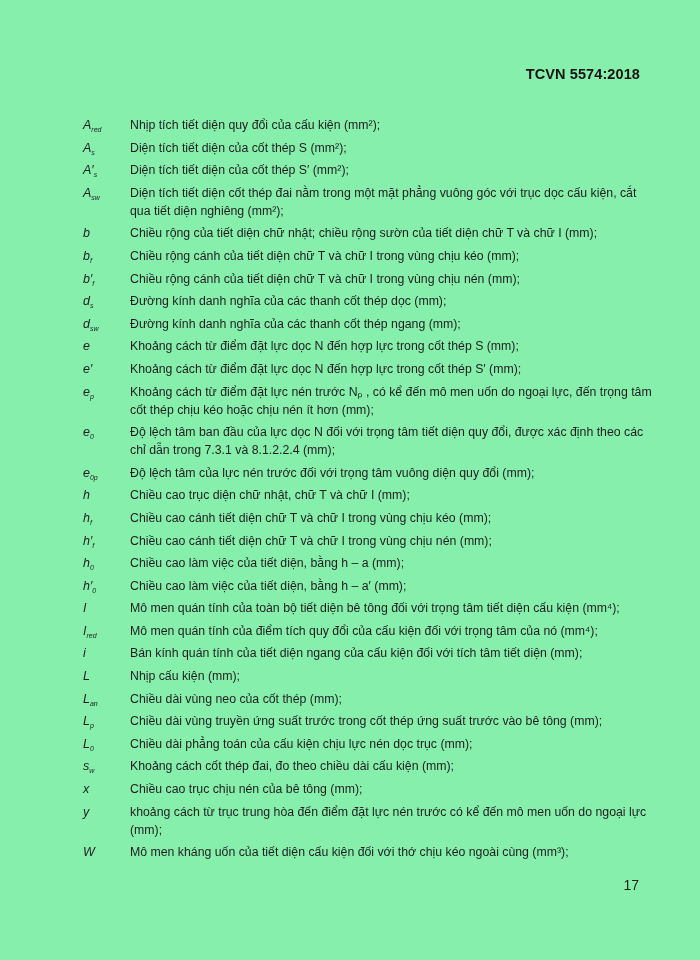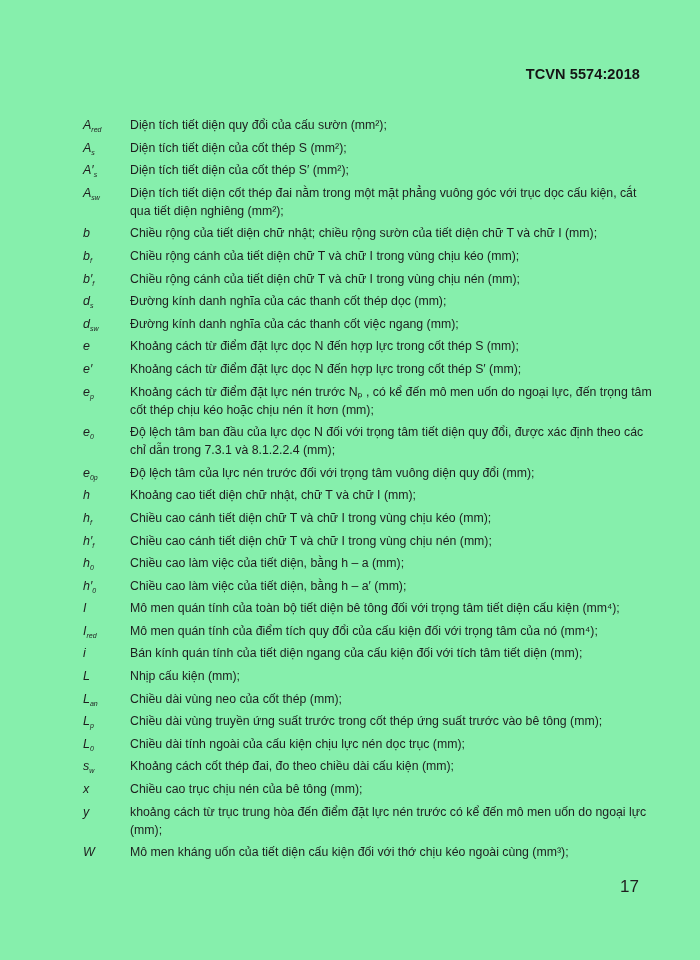--- a/index.html
+++ b/index.html
@@ -62,37 +62,37 @@
     }
     .row .desc {
       flex: 1 1 auto;
       color: #1e1e1e;
       padding-right: 8px;
     }
     .page-number {
       position: absolute;
       top: 877px;
       right: 61px;
-      font-size: 17px;
+      font-size: 14px;
       color: #1e1e1e;
     }
   </style>
 </head>
 <body>
 
 <div class="page">
   <div class="header-code">TCVN 5574:2018</div>
 
   <div class="symbols" id="symbol-list">
 
   <div class="row">
     <span class="sym">
       <span>A</span><span class="prime"></span><sub>red</sub>
     </span>
-    <span class="desc">Diện tích tiết diện quy đổi của cấu sườn (mm²);</span>
+    <span class="desc">Nhịp tích tiết diện quy đổi của cấu kiện (mm²);</span>
   </div>
       <div class="row">
     <span class="sym">
       <span>A</span><span class="prime"></span><sub>s</sub>
     </span>
     <span class="desc">Diện tích tiết diện của cốt thép S (mm²);</span>
   </div>
       <div class="row">
     <span class="sym">
       <span>A</span><span class="prime">′</span><sub>s</sub>
@@ -126,21 +126,21 @@
       <div class="row">
     <span class="sym">
       <span>d</span><span class="prime"></span><sub>s</sub>
     </span>
     <span class="desc">Đường kính danh nghĩa của các thanh cốt thép dọc (mm);</span>
   </div>
       <div class="row">
     <span class="sym">
       <span>d</span><span class="prime"></span><sub>sw</sub>
     </span>
-    <span class="desc">Đường kính danh nghĩa của các thanh cốt việc ngang (mm);</span>
+    <span class="desc">Đường kính danh nghĩa của các thanh cốt thép ngang (mm);</span>
   </div>
       <div class="row">
     <span class="sym">
       <span>e</span><span class="prime"></span><sub></sub>
     </span>
     <span class="desc">Khoảng cách từ điểm đặt lực dọc N đến hợp lực trong cốt thép S (mm);</span>
   </div>
       <div class="row">
     <span class="sym">
       <span>e</span><span class="prime">′</span><sub></sub>
@@ -162,21 +162,21 @@
       <div class="row">
     <span class="sym">
       <span>e</span><span class="prime"></span><sub>0p</sub>
     </span>
     <span class="desc">Độ lệch tâm của lực nén trước đối với trọng tâm vuông diện quy đổi (mm);</span>
   </div>
       <div class="row">
     <span class="sym">
       <span>h</span><span class="prime"></span><sub></sub>
     </span>
-    <span class="desc">Khoảng cao tiết diện chữ nhật, chữ T và chữ I (mm);</span>
+    <span class="desc">Chiều cao trục diện chữ nhật, chữ T và chữ I (mm);</span>
   </div>
       <div class="row">
     <span class="sym">
       <span>h</span><span class="prime"></span><sub>f</sub>
     </span>
     <span class="desc">Chiều cao cánh tiết diện chữ T và chữ I trong vùng chịu kéo (mm);</span>
   </div>
       <div class="row">
     <span class="sym">
       <span>h</span><span class="prime">′</span><sub>f</sub>
@@ -228,21 +228,21 @@
       <div class="row">
     <span class="sym">
       <span>L</span><span class="prime"></span><sub>p</sub>
     </span>
     <span class="desc">Chiều dài vùng truyền ứng suất trước trong cốt thép ứng suất trước vào bê tông (mm);</span>
   </div>
       <div class="row">
     <span class="sym">
       <span>L</span><span class="prime"></span><sub>0</sub>
     </span>
-    <span class="desc">Chiều dài tính ngoài của cấu kiện chịu lực nén dọc trục (mm);</span>
+    <span class="desc">Chiều dài phẳng toán của cấu kiện chịu lực nén dọc trục (mm);</span>
   </div>
       <div class="row">
     <span class="sym">
       <span>s</span><span class="prime"></span><sub>w</sub>
     </span>
     <span class="desc">Khoảng cách cốt thép đai, đo theo chiều dài cấu kiện (mm);</span>
   </div>
       <div class="row">
     <span class="sym">
       <span>x</span><span class="prime"></span><sub></sub>

